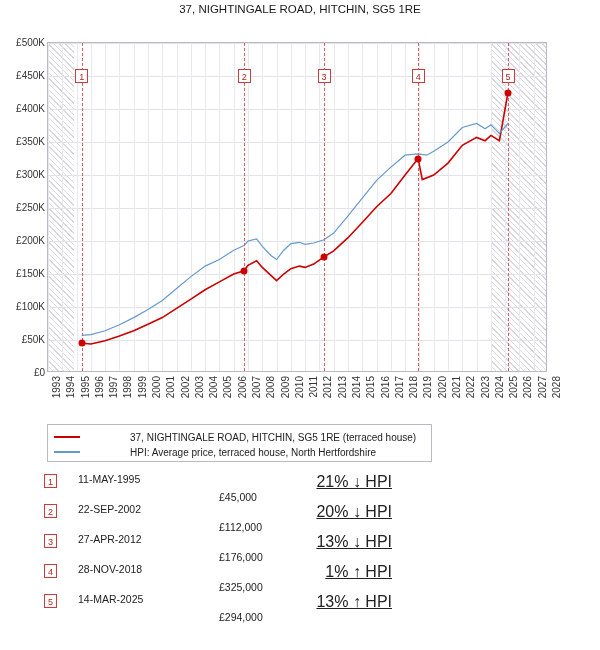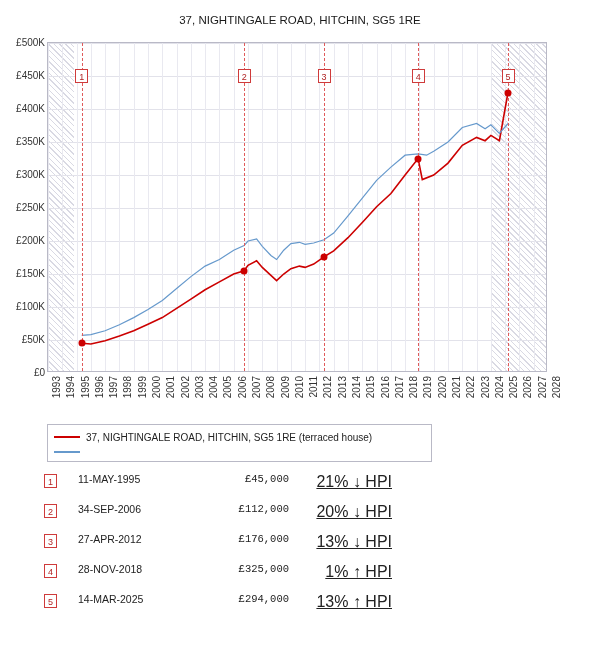--- a/index.html
+++ b/index.html
@@ -20,21 +20,21 @@
     height: 650px;
   }
   .title {
     position: absolute;
     left: 0;
     width: 600px;
     text-align: center;
     font-size: 11.5px;
     color: #1a1a1a;
   }
-  #title-line1 { top: 14px; }
+  #title-line1 { top: 3px; }
   #title-line2 { top: 23px; }
 
   
   #plot {
     position: absolute;
     left: 47px;
     top: 42px;
     width: 500px;
     height: 330px;
     border: 1px solid #b9b9c6;
@@ -124,20 +124,21 @@
     border: 1px solid #b9b9c6;
     box-sizing: border-box;
     background: #fff;
     padding: 4px 6px;
   }
   .legend-row {
     display: flex;
     align-items: center;
     height: 14px;
     margin-top: 1px;
+    gap: 44px;
   }
   .swatch {
     width: 26px;
     height: 0;
     border-top-width: 2px;
     border-top-style: solid;
     margin-right: 6px;
     flex: 0 0 auto;
   }
   .legend-text { font-size: 10px; color: #222; }
@@ -169,25 +170,23 @@
   }
   .tdate {
     position: absolute;
     left: 34px;
     top: 3px;
     font-size: 10.5px;
   }
   .tprice {
     position: absolute;
     left: 175px;
-    top: 3px;
+    top: 21px;
     width: 70px;
-    text-align: right;
     font-size: 10.5px;
-    font-family: Liberation Mono, monospace;
   }
   .tdelta {
     position: absolute;
     left: 268px;
     top: 3px;
     width: 80px;
     text-align: right;
     font-size: 16px;
     text-decoration: underline;
   }
@@ -335,33 +334,34 @@
       </div>
   </div>
 
   <div id="legend">
     <div class="legend-row">
       <span class="swatch" id="sw0" style="border-top-color: rgb(204, 0, 0);"></span>
       <span class="legend-text">37, NIGHTINGALE ROAD, HITCHIN, SG5 1RE (terraced house)</span>
     </div>
     <div class="legend-row">
       <span class="swatch" id="sw1" style="border-top-color: rgb(102, 153, 204);"></span>
+      <span class="legend-text">HPI: Average price, terraced house, North Hertfordshire</span>
     </div>
   </div>
 
   <div id="table">
     <div class="trow">
       <span class="tnum">1</span>
       <span class="tdate">11-MAY-1995</span>
       <span class="tprice">£45,000</span>
       <span class="tdelta">21% ↓ HPI</span>
     </div>
     <div class="trow">
       <span class="tnum">2</span>
-      <span class="tdate">34-SEP-2006</span>
+      <span class="tdate">22-SEP-2002</span>
       <span class="tprice">£112,000</span>
       <span class="tdelta">20% ↓ HPI</span>
     </div>
     <div class="trow">
       <span class="tnum">3</span>
       <span class="tdate">27-APR-2012</span>
       <span class="tprice">£176,000</span>
       <span class="tdelta">13% ↓ HPI</span>
     </div>
     <div class="trow">

